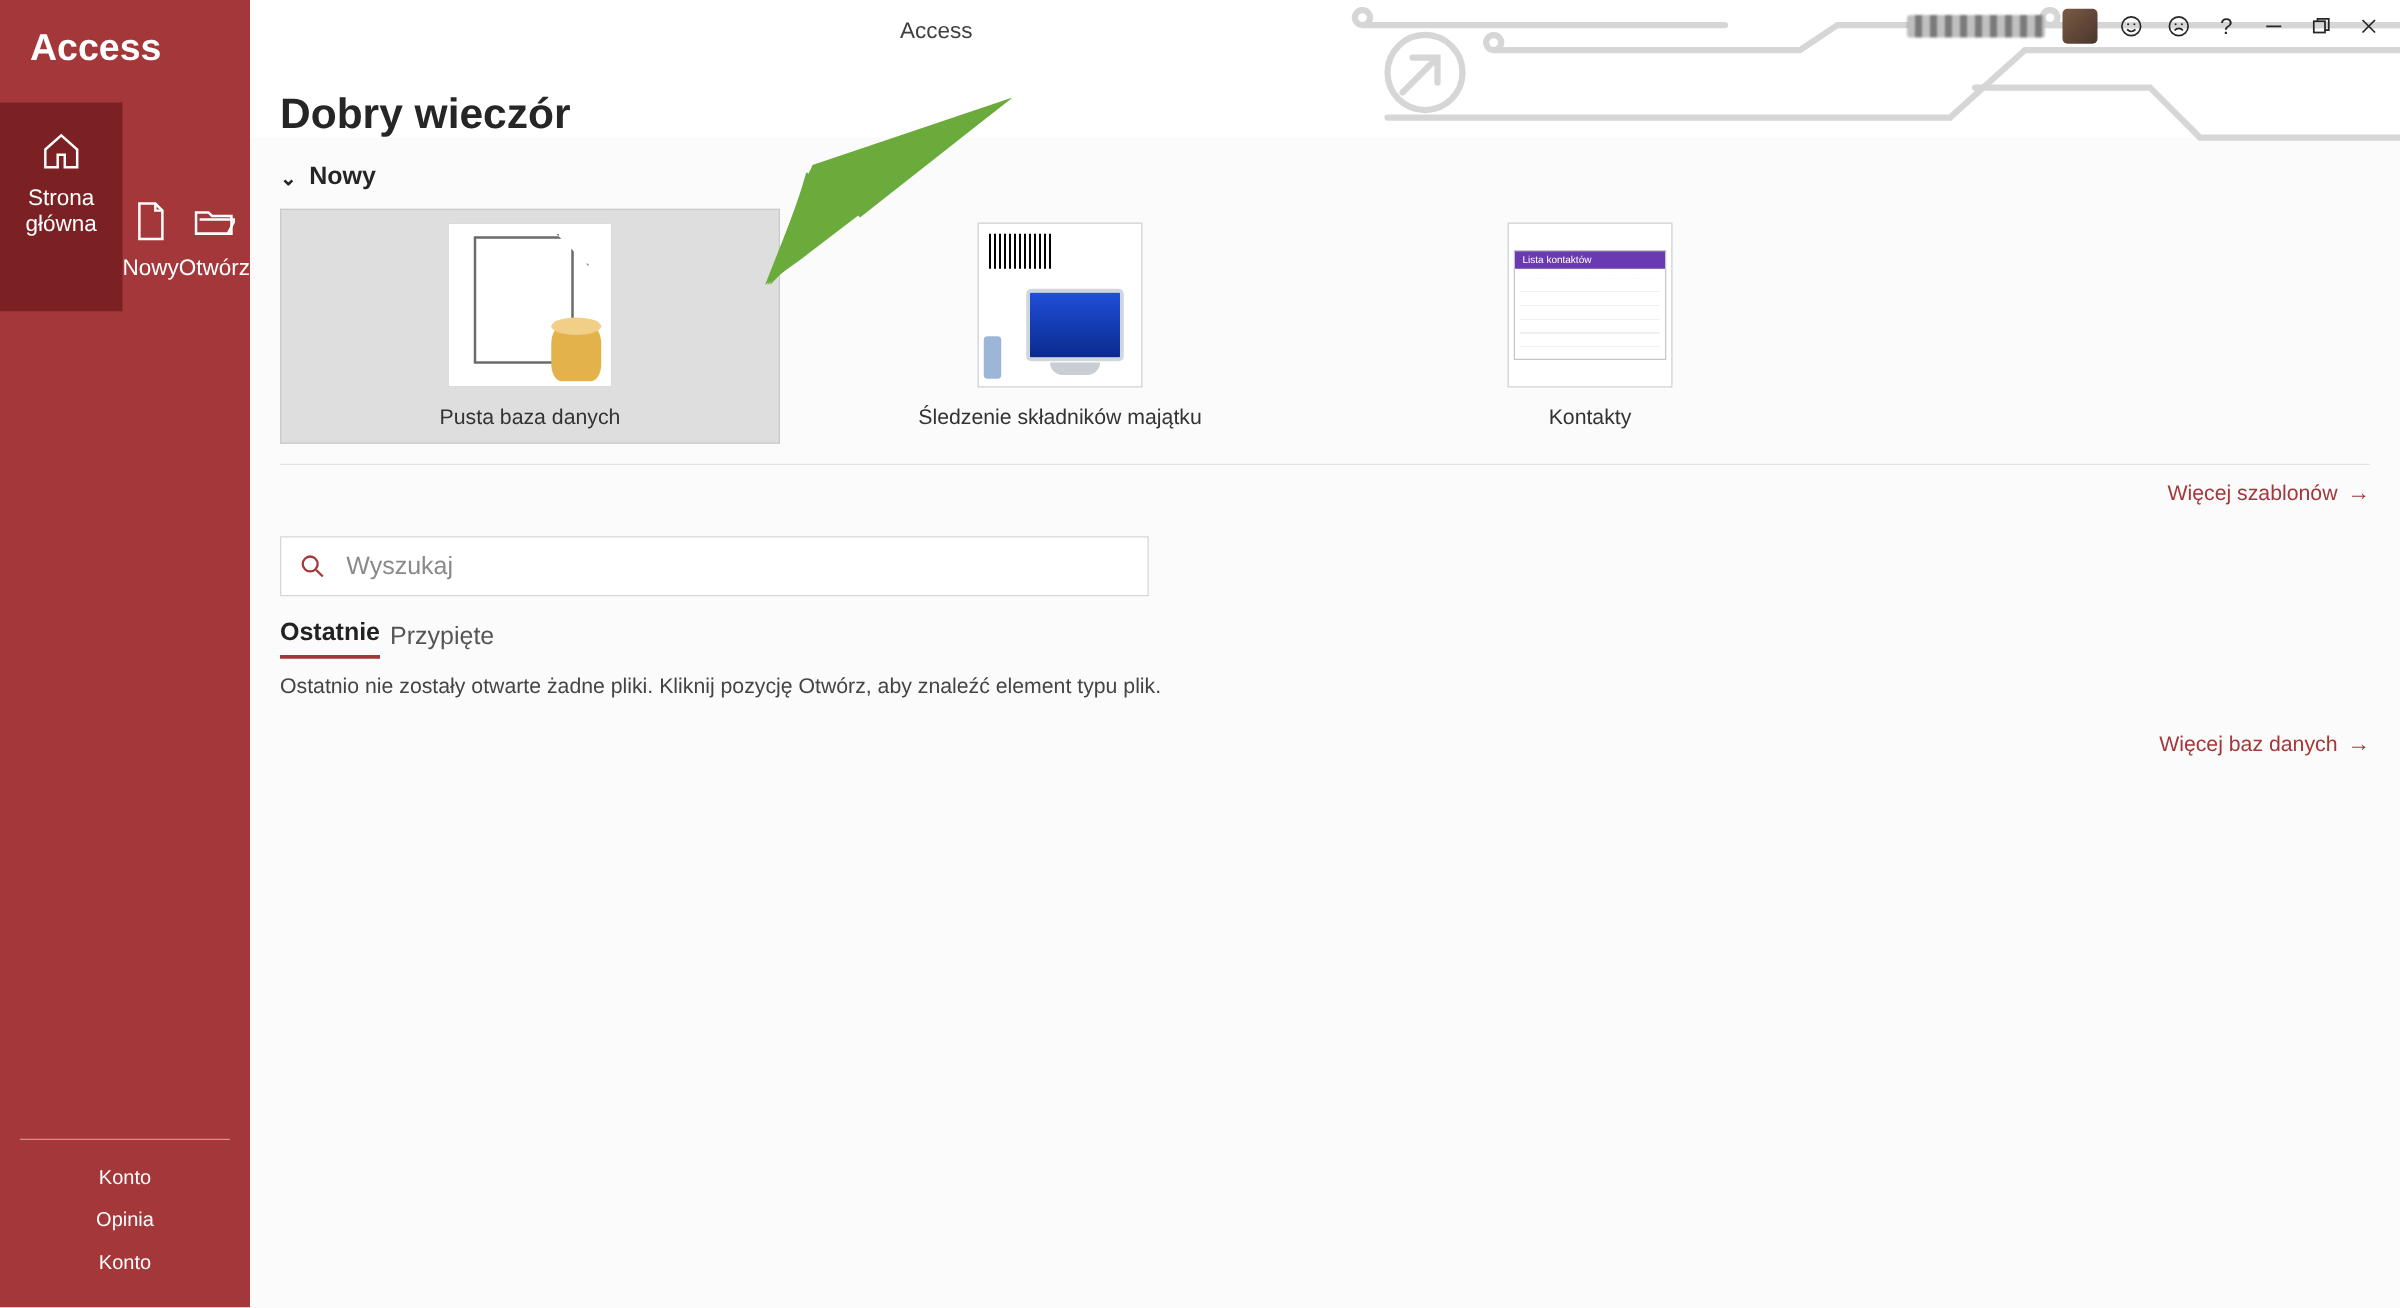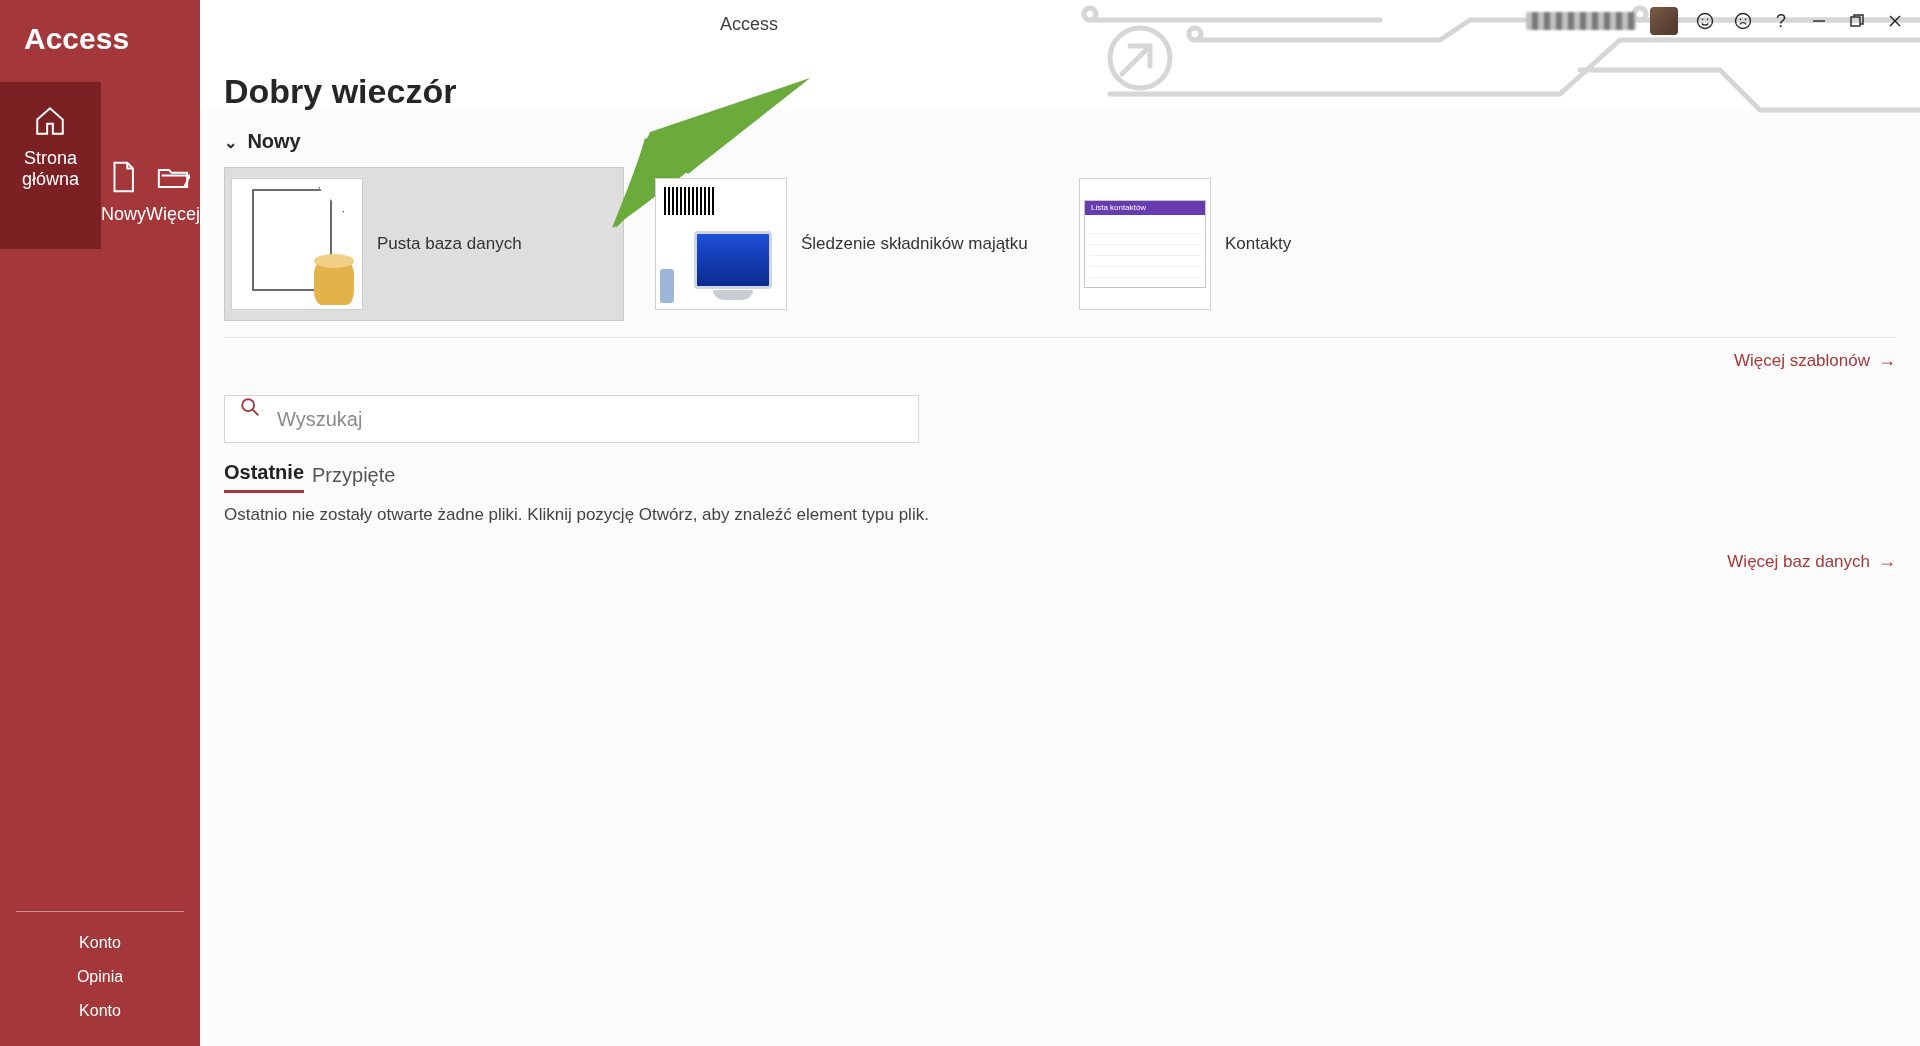--- a/index.html
+++ b/index.html
@@ -34,29 +34,29 @@
   .titlebar-btns{position:absolute;right:8px;top:6px;display:flex;align-items:center;gap:4px;}
   .tb{width:34px;height:30px;display:flex;align-items:center;justify-content:center;cursor:pointer;font-size:18px;color:#262626;}
   .avatar{width:28px;height:28px;border-radius:4px;background:linear-gradient(135deg,#7b5a44,#4a362c);margin:0 6px;}
   .blurname{width:110px;height:18px;background:repeating-linear-gradient(90deg,#bfbfbf 0 6px,#7a7a7a 6px 12px);border-radius:2px;filter:blur(1px);margin-right:4px;}
   .greeting{position:absolute;left:24px;top:72px;font-size:34px;font-weight:600;}
   
   .content{flex:1;background:var(--gray-bg);padding:14px 24px 24px;overflow:auto;}
   .section-head{display:flex;align-items:center;gap:10px;font-size:20px;font-weight:600;margin:6px 0 14px;cursor:pointer;}
   .chev{font-size:16px;transform:translateY(1px);}
   .templates{display:grid;grid-template-columns:repeat(4,1fr);gap:24px;padding-bottom:6px;}
-  .tpl{display:flex;align-items:center;gap:14px;cursor:pointer;padding:10px 6px;border:1px solid transparent;}
+  .tpl{display:flex;flex-direction:column;align-items:center;gap:14px;cursor:pointer;padding:10px 6px;border:1px solid transparent;}
   .tpl.selected{background:#dedede;border-color:#c9c9c9;}
   .thumb{width:130px;height:130px;background:#fff;border:1px solid #d0d0d0;display:flex;align-items:center;justify-content:center;position:relative;}
   .tpl-label{font-size:17px;color:#333;text-align:left;}
   .sep{border:none;border-top:1px solid var(--gray-border);margin:10px 0 12px;}
   .more-row{text-align:right;}
   .more-link{color:var(--link);font-size:17px;cursor:pointer;display:inline-flex;align-items:center;gap:8px;}
   .arrow{font-size:18px;}
-  .search{margin:24px 0 18px;display:flex;width:665px;max-width:100%;height:46px;border:1px solid #d6d6d6;background:#fff;padding:0 14px;gap:14px;}
+  .search{margin:24px 0 18px;display:flex;align-items:center;width:665px;max-width:100%;height:46px;border:1px solid #d6d6d6;background:#fff;padding:0 14px;gap:14px;}
   .search input{border:none;outline:none;flex:1;font-size:20px;background:transparent;color:#444;}
   .search input::placeholder{color:#8a8a8a;}
   .tabs{display:flex;gap:8px;align-items:flex-end;margin-bottom:12px;}
   .tab{font-size:20px;padding-bottom:6px;cursor:pointer;color:#555;}
   .tab.active{color:#222;font-weight:600;border-bottom:3px solid var(--access-red);}
   .empty-msg{font-size:17px;color:#444;margin-bottom:26px;}
   
   .anno-arrow{position:absolute;left:400px;top:78px;pointer-events:none;}
   
   .doc-db{position:relative;width:90px;height:110px;}
@@ -94,21 +94,21 @@
         <path d="M6 2 H15 L19 6 V22 H6 Z"></path>
           <path d="M15 2 V6 H19"></path>
       </svg>
       <span class="label">Nowy</span>
     </div>
     <div class="nav-item" style="margin-top:56px;">
       <svg class="icon" viewBox="0 0 24 24" fill="none" stroke="#fff" stroke-width="1.4">
         <path d="M2 7 H9 L11 9 H22 V19 H2 Z"></path>
           <path d="M4 11 H24 L20 19 H2"></path>
       </svg>
-      <span class="label">Więcej</span>
+      <span class="label">Otwórz</span>
     </div>
   </nav>
   <div class="sidebar-bottom">
     <hr>
     <div class="bottom-link">Konto</div>
     <div class="bottom-link">Opinia</div>
     <div class="bottom-link">Konto</div>
   </div>
 </aside>
 

